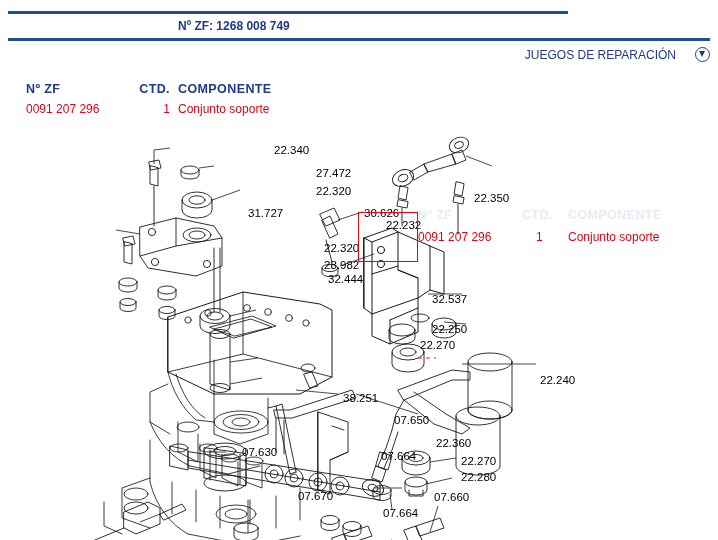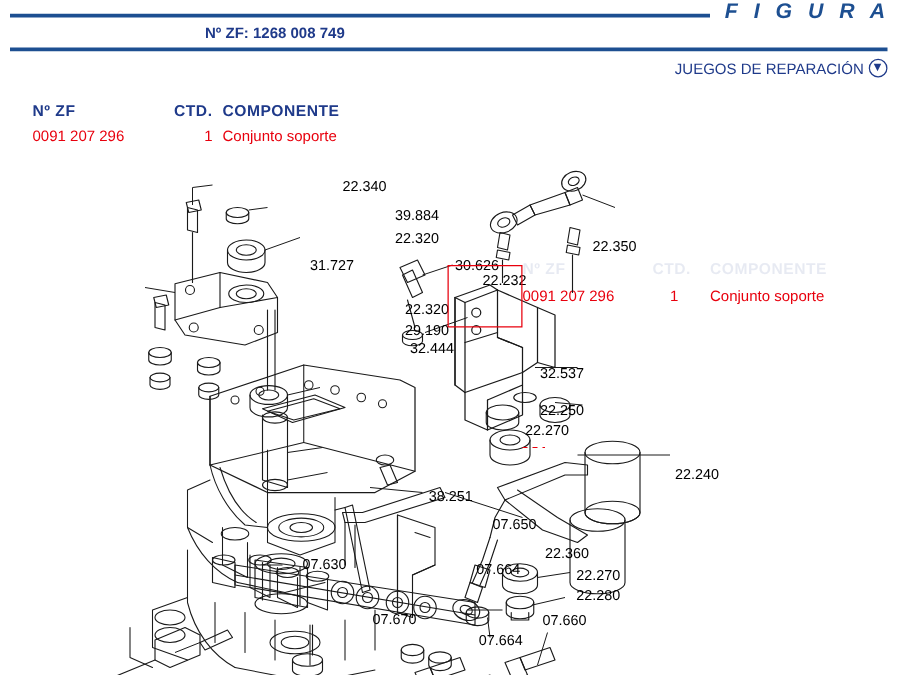--- a/index.html
+++ b/index.html
@@ -27,29 +27,29 @@
   }
   #title-row{
     position:absolute;left:0;top:18px;width:718px;height:20px;
   }
   .title-txt{
     position:absolute;top:1px;
     font-size:12px;font-weight:bold;color:#1f3a8a;
     white-space:nowrap;
   }
   #title-trans{left:8px;}
-  #title-zf{left:164px;}
+  #title-zf{left:178px;}
   #title-rule{
     position:absolute;left:8px;top:38px;width:702px;height:3px;
     background:#1d4f91;
   }
   #repair-kits{
     position:absolute;right:8px;top:47px;
     font-size:12px;color:#1f3a8a;white-space:nowrap;
-    display:flex;align-items:center;gap:4px;
+    display:flex;align-items:center;gap:19px;
   }
   .circ-icon{
     display:inline-block;width:13px;height:13px;border-radius:50%;
     border:1.4px solid #1f3a8a;position:relative;
   }
   .circ-icon::after{
     content:"";position:absolute;left:3px;top:2.5px;
     width:0;height:0;border-left:3px solid transparent;
     border-right:3px solid transparent;border-top:6px solid #1f3a8a;
   }
@@ -98,21 +98,20 @@
   #red-box{
     position:absolute;left:358px;top:212px;width:58px;height:48px;
     border:1.6px solid #e8000d;background:transparent;
   }
 </style>
 </head>
 <body>
 
 <div id="brand-bar">
   <div id="brand-rule"></div>
-  <div id="brand-logo">F I G U R A</div>
 </div>
 
 <div id="title-row">
   <div class="title-txt" id="title-zf">Nº ZF: 1268 008 749</div>
 </div>
 <div id="title-rule"></div>
 
 <div id="repair-kits">
   <span>JUEGOS DE REPARACIÓN</span>
   <span class="circ-icon"></span>
@@ -423,28 +422,28 @@
     <path d="M362 436 L390 436"></path>
     <path d="M430 410 L438 384"></path>
   </g>
 
   <g fill="none" stroke="#e8000d" stroke-width="0.9" stroke-dasharray="4 4">
     <path d="M418 236 L436 236"></path>
   </g>
 </svg>
 
   <div class="lbl" style="left:274px;top:22px">22.340</div>
-  <div class="lbl" style="left:316px;top:45px">39.884</div>
+  <div class="lbl" style="left:316px;top:45px">27.472</div>
   <div class="lbl" style="left:316px;top:63px">22.320</div>
   <div class="lbl" style="left:248px;top:85px">31.727</div>
   <div class="lbl" style="left:364px;top:85px">30.626</div>
   <div class="lbl" style="left:386px;top:97px">22.232</div>
   <div class="lbl" style="left:474px;top:70px">22.350</div>
   <div class="lbl" style="left:324px;top:120px">22.320</div>
-  <div class="lbl" style="left:324px;top:137px">29.190</div>
+  <div class="lbl" style="left:324px;top:137px">28.982</div>
   <div class="lbl" style="left:328px;top:151px">32.444</div>
   <div class="lbl" style="left:432px;top:171px">32.537</div>
   <div class="lbl" style="left:432px;top:201px">22.250</div>
   <div class="lbl" style="left:420px;top:217px">22.270</div>
   <div class="lbl" style="left:540px;top:252px">22.240</div>
   <div class="lbl" style="left:343px;top:270px">38.251</div>
   <div class="lbl" style="left:394px;top:292px">07.650</div>
   <div class="lbl" style="left:436px;top:315px">22.360</div>
   <div class="lbl" style="left:242px;top:324px">07.630</div>
   <div class="lbl" style="left:381px;top:328px">07.664</div>

